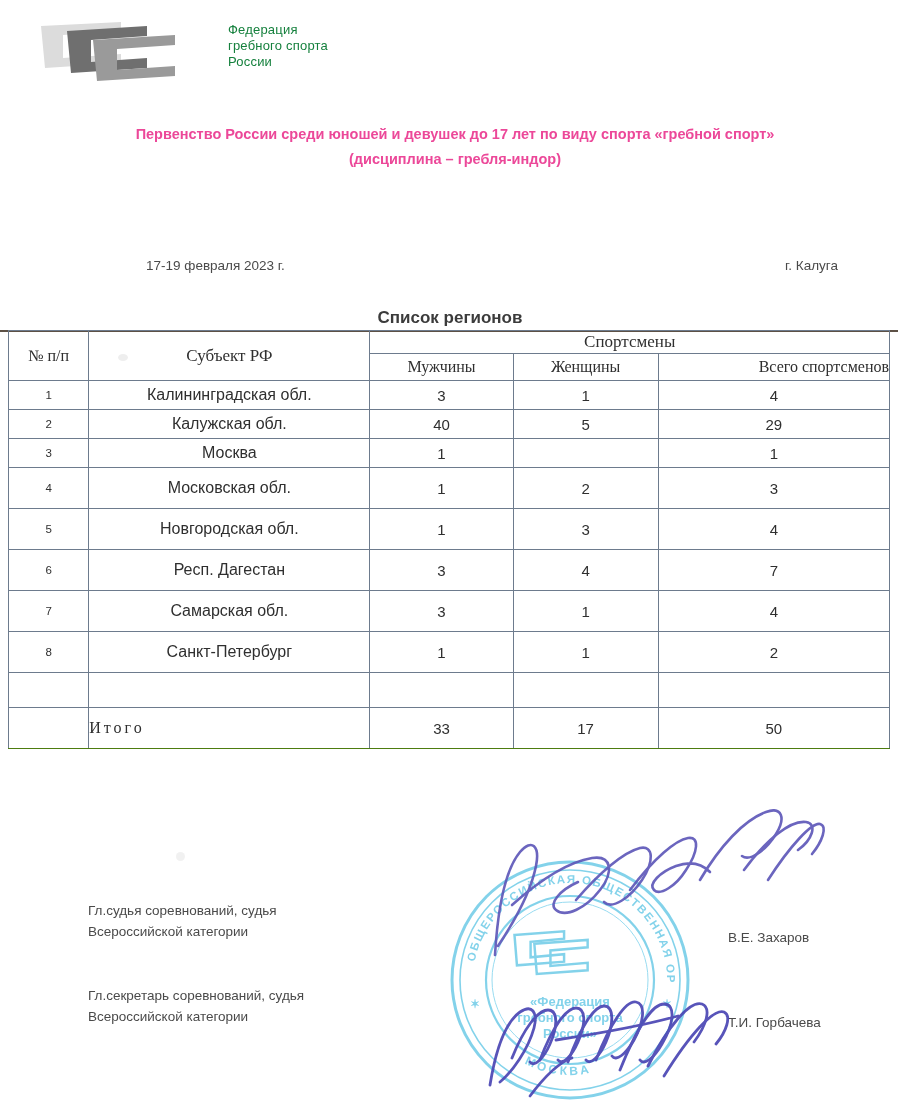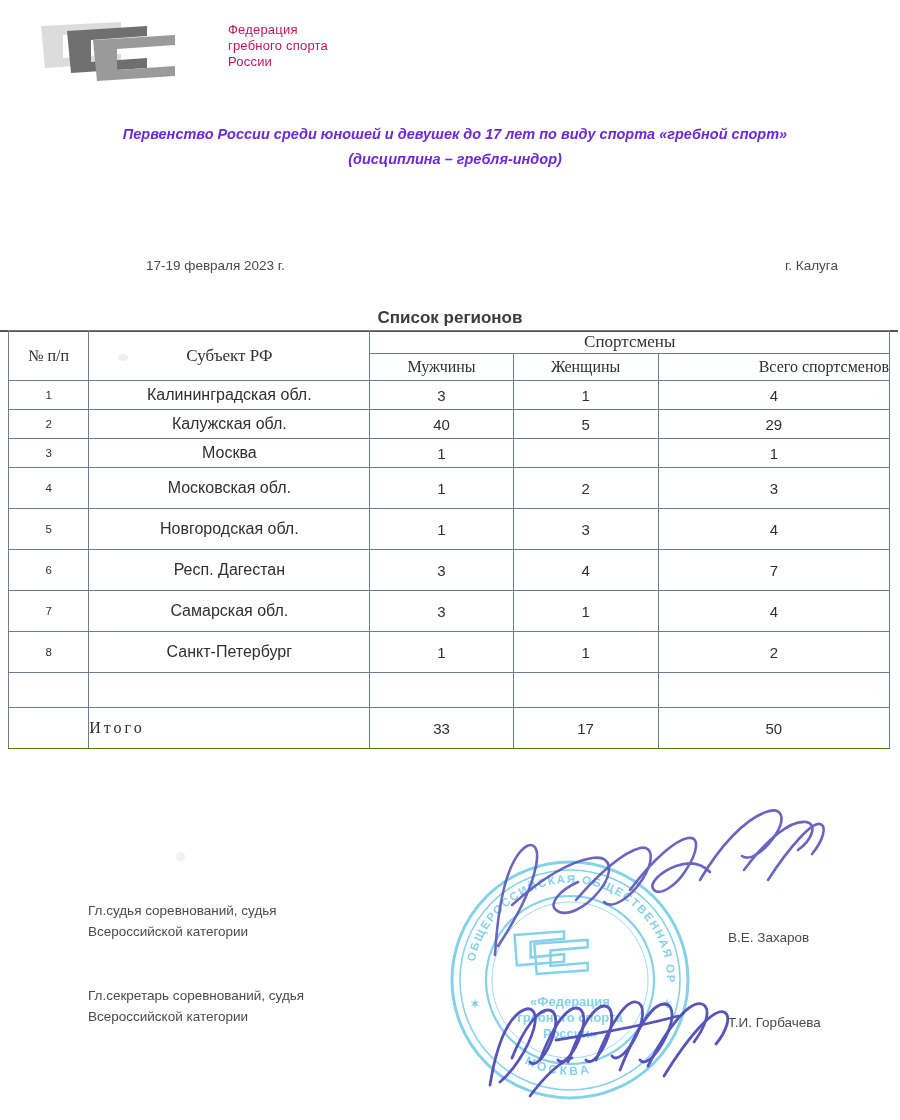--- a/index.html
+++ b/index.html
@@ -11,30 +11,30 @@
     position:relative;
     overflow:hidden;
   }
   .page{position:relative;width:900px;height:1120px;}
 
   
   .logo-block{position:absolute;left:30px;top:14px;width:340px;height:80px;}
   .logo-mark{position:absolute;left:5px;top:4px;width:160px;height:66px;}
   .logo-text{
     position:absolute;left:198px;top:8px;
-    font-size:13px;line-height:16px;color:#be185d;
+    font-size:13px;line-height:16px;color:#15803d;
     letter-spacing:.2px;
   }
   .logo-text div{white-space:nowrap;}
 
   
   .doc-title{
     position:absolute;left:60px;top:122px;width:790px;
     text-align:center;font-size:14.5px;font-weight:bold;
-    line-height:25px;color:#6d28d9;font-style:italic;
+    line-height:25px;color:#ec4899;
   }
 
   
   .meta-row{position:absolute;left:0;top:258px;width:900px;height:20px;}
   .meta-date{position:absolute;left:146px;top:0;font-size:13.5px;color:#4a4a4a;}
   .meta-city{position:absolute;right:62px;top:0;font-size:13.5px;color:#4a4a4a;}
 
   
   .list-heading{
     position:absolute;left:0;top:308px;width:900px;

